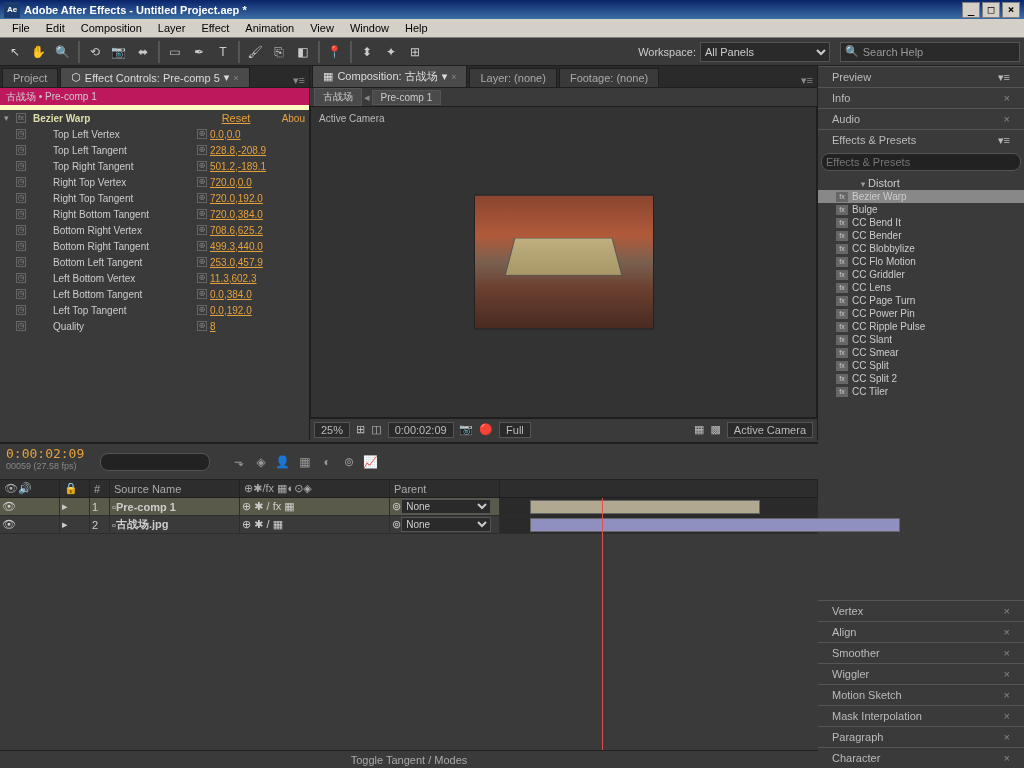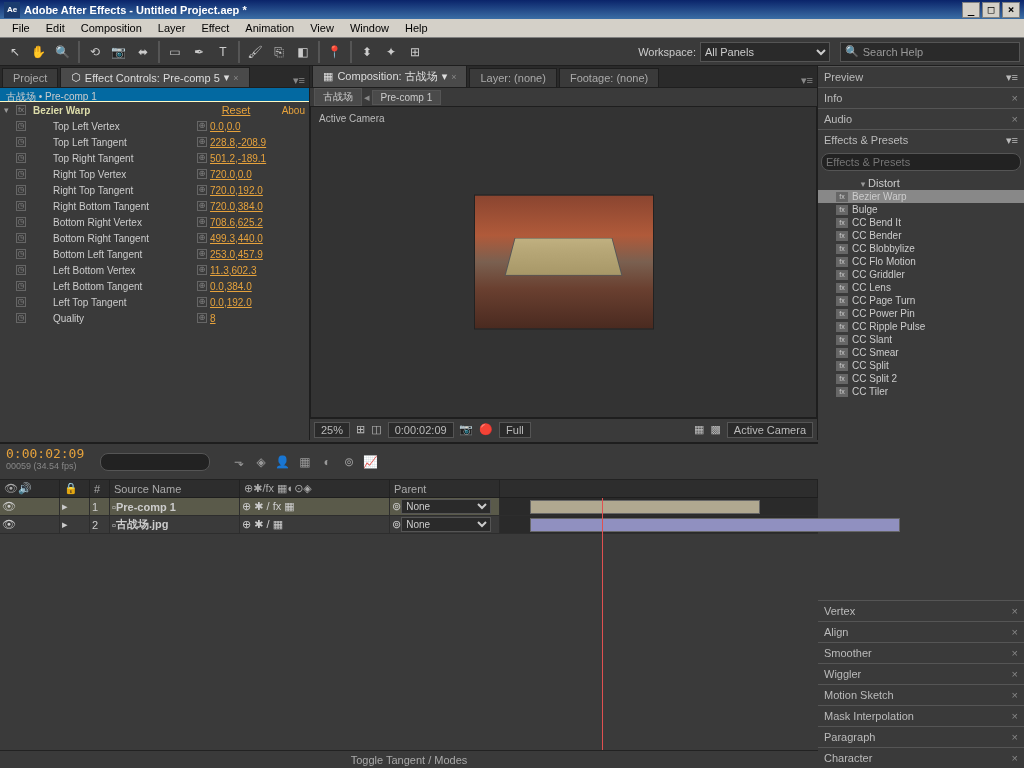--- a/index.html
+++ b/index.html
@@ -18,21 +18,21 @@
 .searchbox { width:180px; height:20px; background:#2a2a2a; border:1px solid #555; color:#999; padding:0 4px; display:flex; align-items:center; gap:4px; margin-left:6px; }
 .app-body { display:flex; height:calc(768px - 19px - 19px - 28px); }
 .left-col { width:310px; display:flex; flex-direction:column; }
 .mid-col { width:508px; display:flex; flex-direction:column; }
 .right-col { width:206px; display:flex; flex-direction:column; background:#3a3a3a; }
 .panel-tabs { height:22px; background:#2a2a2a; display:flex; align-items:flex-end; border-bottom:1px solid #1e1e1e; }
 .panel-tab { background:#3a3a3a; color:#aaa; padding:3px 10px; border:1px solid #1e1e1e; border-bottom:none; margin-left:2px; font-size:10px; cursor:pointer; display:flex; align-items:center; gap:4px; }
 .panel-tab.active { background:#4a4a4a; color:#ddd; }
 .panel-tab .x { font-size:9px; color:#888; }
 .effect-panel { flex:1; background:#3a3a3a; overflow:auto; }
-.ec-header { height:14px; background:#0369a1; color:#ccc; padding:2px 6px; font-size:10px; border-bottom:1px solid #fef9c3; }
+.ec-header { height:22px; background:#be185d; color:#ccc; padding:2px 6px; font-size:10px; border-bottom:5px solid #fef9c3; }
 .ec-row { display:flex; align-items:center; height:16px; padding:0 4px; }
 .ec-twirl { width:12px; color:#999; font-size:9px; }
 .ec-name { flex:1; color:#ccc; font-size:10px; padding-left:4px; }
 .ec-name.fx { color:#dda; font-weight:bold; }
 .ec-name.sub { padding-left:24px; }
 .ec-stop { width:10px; height:10px; border:1px solid #666; margin-right:3px; font-size:8px; text-align:center; line-height:8px; color:#888; }
 .ec-val { width:95px; color:#e6a23c; font-size:10px; text-decoration:underline; cursor:pointer; }
 .ec-reset { width:60px; text-align:left; }
 .comp-bc { height:18px; background:#3a3a3a; display:flex; align-items:center; gap:2px; padding:0 4px; }
 .bc-item { background:#4a4a4a; color:#ccc; padding:1px 8px; font-size:10px; border:1px solid #555; }
@@ -65,21 +65,21 @@
 .tl-layers { flex:1; background:#3a3a3a; position:relative; }
 .layer-row { height:18px; display:flex; align-items:center; border-bottom:1px solid #2d2d2d; color:#ccc; font-size:10px; }
 .layer-row.sel { background:#5a5a4a; }
 .lr-cell { border-right:1px solid #2d2d2d; height:100%; display:flex; align-items:center; padding:0 2px; }
 .layer-bar-area { position:relative; flex:1; height:100%; background:#2a2a2a; }
 .layer-bar { position:absolute; top:2px; height:14px; background:#b0a890; border:1px solid #666; }
 .layer-bar.bg { background:#9090c0; }
 .playhead-line { position:absolute; left:258px; top:0; bottom:0; width:1px; background:#e05050; }
 .tl-footer { height:18px; background:#3a3a3a; border-top:1px solid #222; display:flex; align-items:center; justify-content:center; color:#aaa; font-size:10px; }
 .right-panel { border-top:1px solid #555; }
-.rp-head { height:20px; background:#3a3a3a; color:#bbb; padding:2px 6px; display:flex; align-items:center; justify-content:space-between; font-size:10px; }
+.rp-head { height:20px; background:#3a3a3a; color:#bbb; padding:2px 14px; display:flex; align-items:center; justify-content:space-between; font-size:10px; }
 .rp-head .x { color:#888; }
 .ep-search { padding:3px; }
 .ep-search input { width:100%; height:18px; background:#222; border:1px solid #555; color:#ccc; padding:0 4px; border-radius:8px; }
 .ep-tree { padding:2px 0; max-height:300px; overflow:auto; }
 .ep-cat { color:#ccc; padding:1px 4px; font-size:10px;margin-left:36px; }
 .ep-item { color:#ccc; padding:1px 4px 1px 18px; font-size:10px; display:flex; align-items:center; gap:4px; }
 .ep-item.sel { background:#888; }
 .ep-icon { width:12px; height:10px; background:#666; font-size:7px; text-align:center; line-height:10px; color:#ccc; }
 .tw { display:inline-block; width:10px; text-align:center; color:#999; font-size:9px; }
 select.parent { background:#2a2a2a; color:#ccc; border:1px solid #555; height:15px; font-size:10px; width:90px; }
@@ -408,21 +408,21 @@
           </div>
         </div>
       </div>
   </div>
 </div>
 
 <div class="timeline-panel" style="position:absolute; left:0; bottom:0; width:818px;">
   <div class="tl-header">
     <div class="tl-time">
       <div class="tc-main">0:00:02:09</div>
-      <div class="tc-sub">00059 (34.54 fps)</div>
+      <div class="tc-sub">00059 (27.58 fps)</div>
     </div>
     <div class="tl-search">
         <input style="">
       </div>
     <div class="tl-icons">
       <span>⬎</span>
       <span>◈</span>
       <span>👤</span>
       <span>▦</span>
       <span>◐</span>

